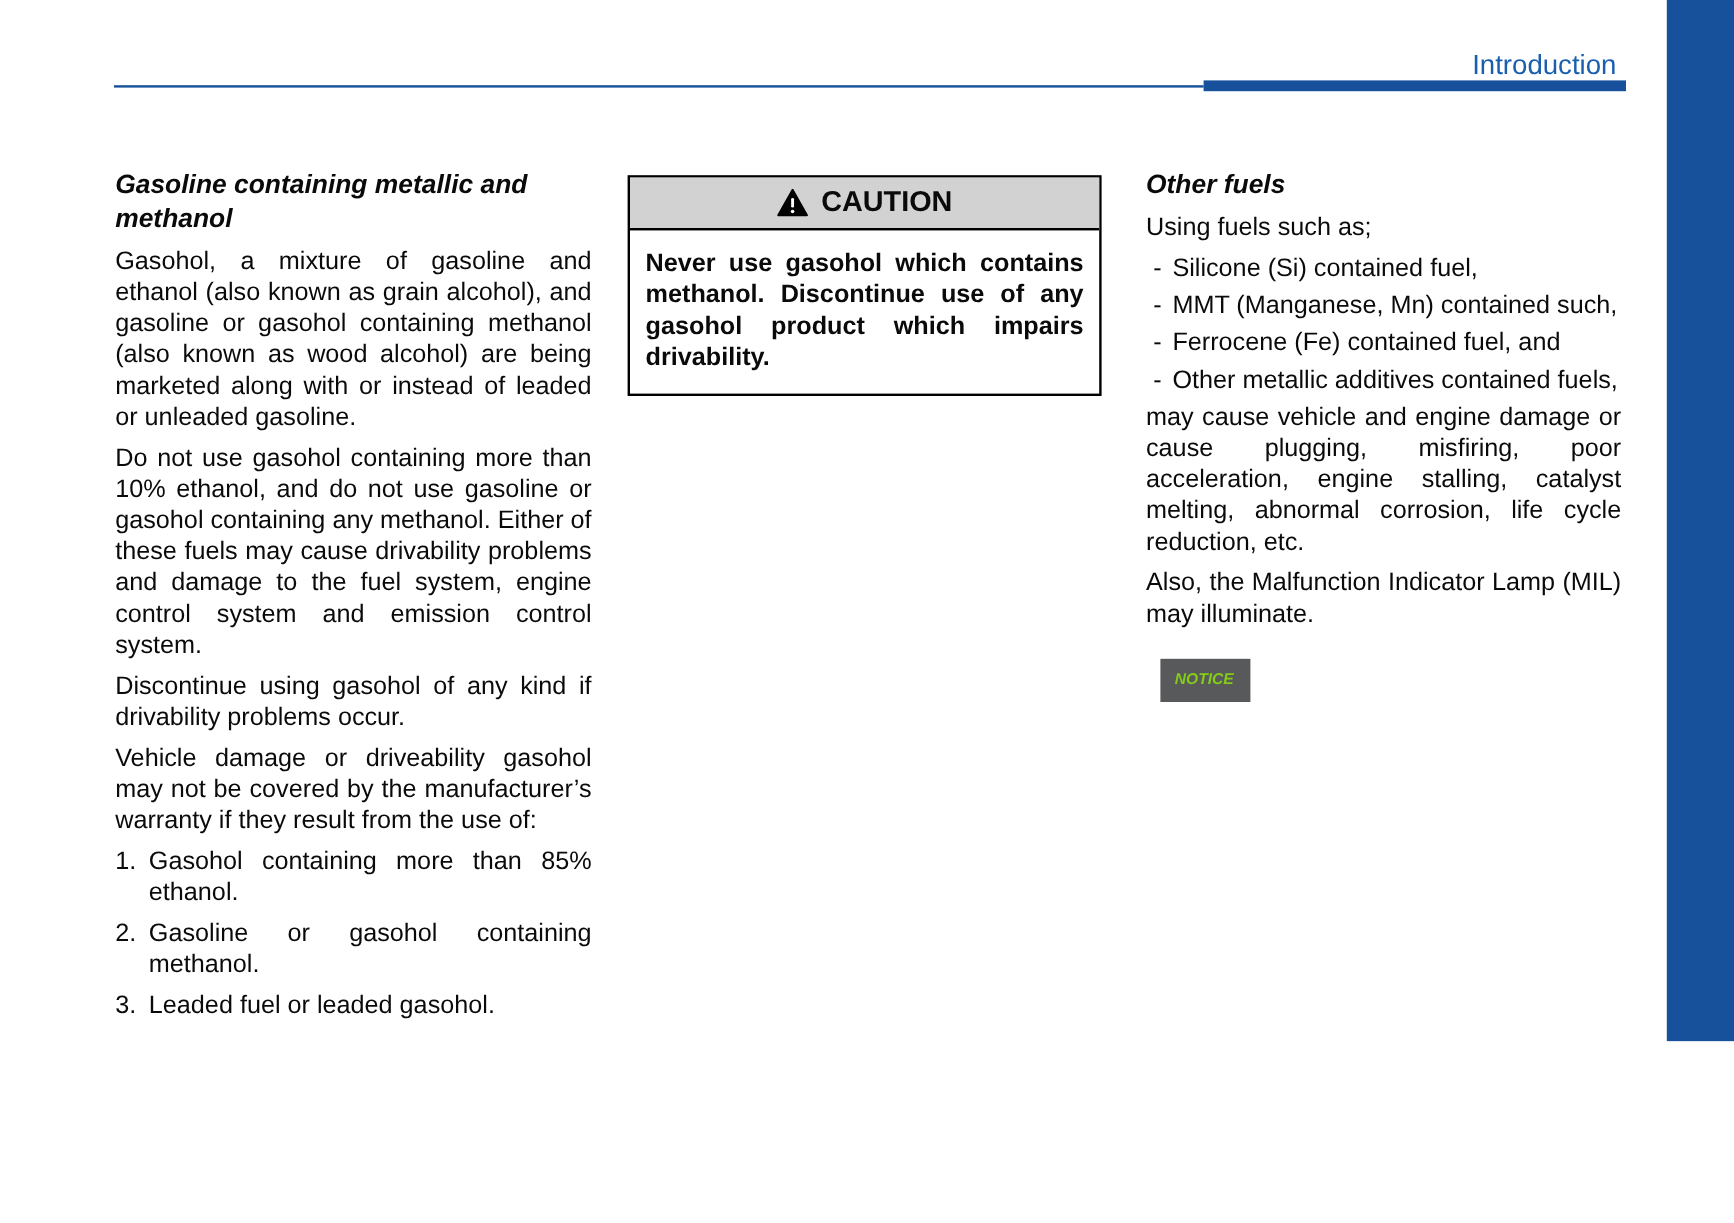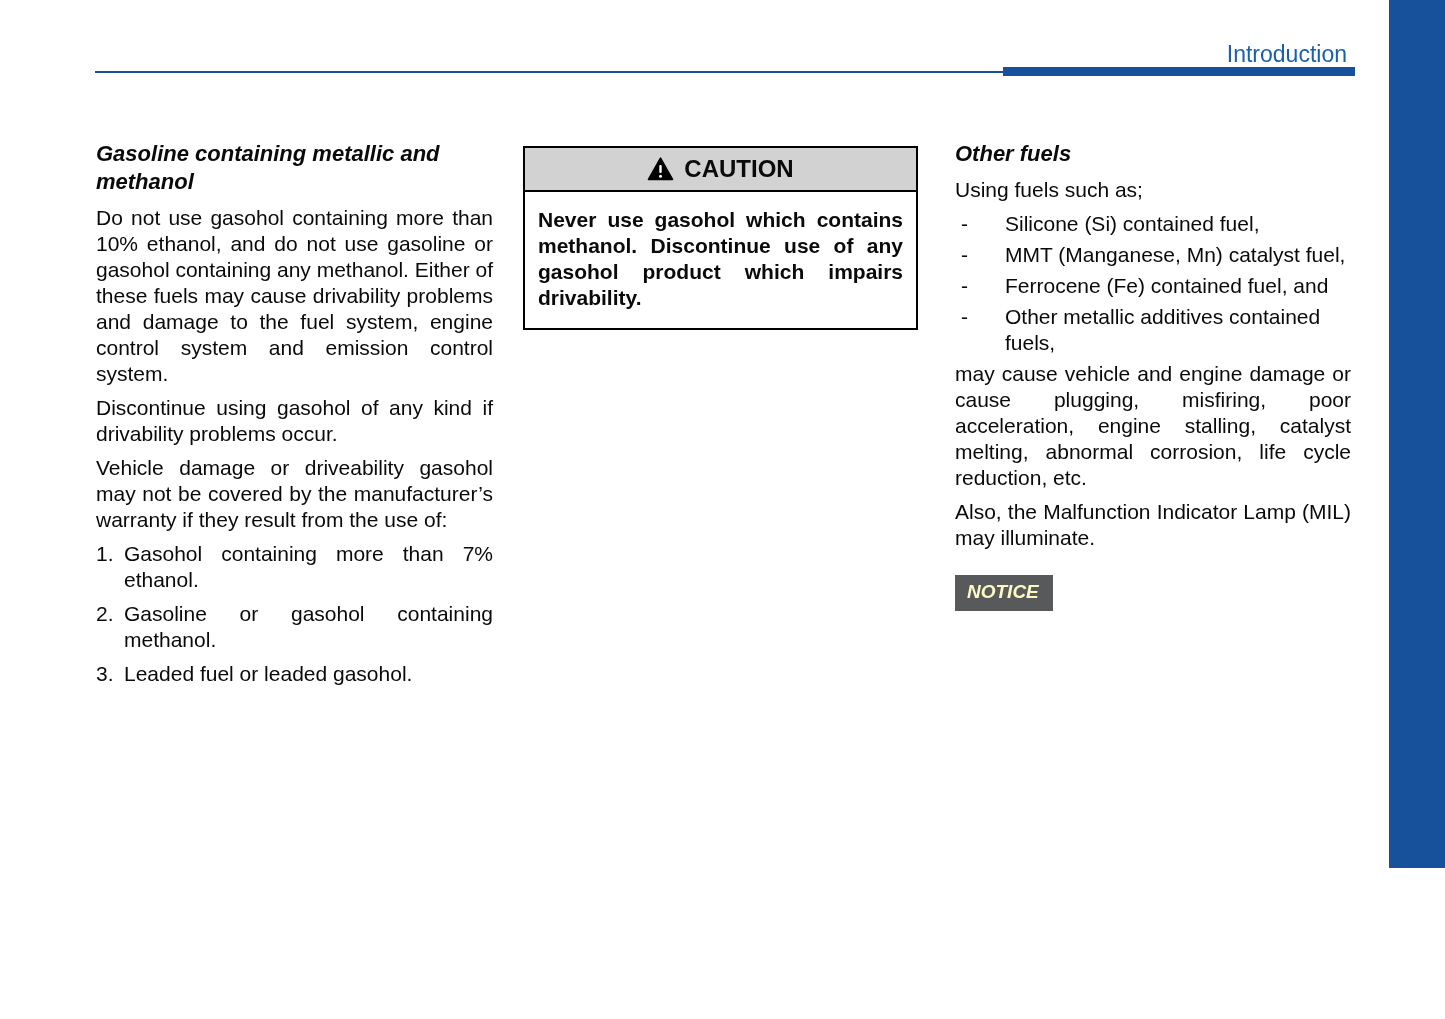--- a/index.html
+++ b/index.html
@@ -81,32 +81,32 @@
     font-weight: bold;
     text-align: justify;
     font-size: 21px;
     line-height: 26px;
     border-radius: 19px;
   }
 
   
   .fuel-item { display: flex; padding-left: 6px; margin-bottom: 5px; }
   .fuel-item .dash { flex: 0 0 16px; }
-  .fuel-item .text { flex: 1; margin-left: 28px; }
+  .fuel-item .text { flex: 1; }
 
   
   .notice-label {
     display: inline-block;
     background: #58595b;
-    color: #fef9c3;
+    color: #84cc16;
     font-style: italic;
     font-weight: bold;
-    font-size: 19px;
+    font-size: 13px;
     padding: 4px 14px 6px 12px;
-    margin: 16px 0 13px 0;
+    margin: 16px 0 13px 12px;
   }
   .notice-body { font-weight: bold; text-align: justify; }
 
   .page-number {
     position: absolute;
     top: 948px; right: 98px;
     font-size: 21px;
   }
 </style>
 </head>
@@ -118,27 +118,28 @@
 
   <div class="header-title">Introduction</div>
 
   <div class="header-rule">
     <span class="rule-thin"></span>
       <span class="rule-thick"></span>
   </div>
 
   <section class="col col1">
     <h2 class="heading">Gasoline containing metallic and methanol</h2>
+    <p>Gasohol, a mixture of gasoline and ethanol (also known as grain alcohol), and gasoline or gasohol containing methanol (also known as wood alcohol) are being marketed along with or instead of leaded or unleaded gasoline.</p>
     <p>Do not use gasohol containing more than 10% ethanol, and do not use gasoline or gasohol containing any methanol. Either of these fuels may cause drivability problems and damage to the fuel system, engine control system and emission control system.</p>
     <p>Discontinue using gasohol of any kind if drivability problems occur.</p>
     <p>Vehicle damage or driveability gasohol may not be covered by the manufacturer’s warranty if they result from the use of:</p>
     <div class="num-list">
       <div class="num-item">
         <span class="marker">1.</span>
-        <span class="text">Gasohol containing more than 7% ethanol.</span>
+        <span class="text">Gasohol containing more than 85% ethanol.</span>
       </div>
       <div class="num-item">
         <span class="marker">2.</span>
         <span class="text">Gasoline or gasohol containing methanol.</span>
       </div>
       <div class="num-item">
         <span class="marker">3.</span>
         <span class="text">Leaded fuel or leaded gasohol.</span>
       </div>
     </div>
@@ -163,21 +164,21 @@
   <section class="col col3">
     <h2 class="heading">Other fuels</h2>
     <p>Using fuels such as;</p>
     <div class="fuel-list">
       <div class="fuel-item">
         <span class="dash">-</span>
         <span class="text">Silicone (Si) contained fuel,</span>
       </div>
       <div class="fuel-item">
         <span class="dash">-</span>
-        <span class="text">MMT (Manganese, Mn) catalyst fuel,</span>
+        <span class="text">MMT (Manganese, Mn) contained such,</span>
       </div>
       <div class="fuel-item">
         <span class="dash">-</span>
         <span class="text">Ferrocene (Fe) contained fuel, and</span>
       </div>
       <div class="fuel-item">
         <span class="dash">-</span>
         <span class="text">Other metallic additives contained fuels,</span>
       </div>
     </div>

